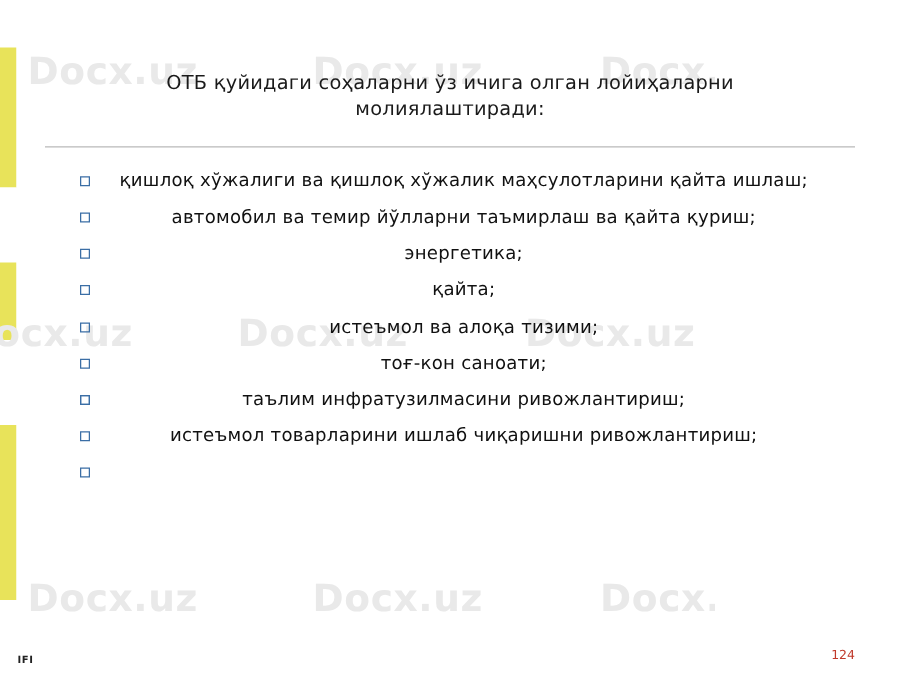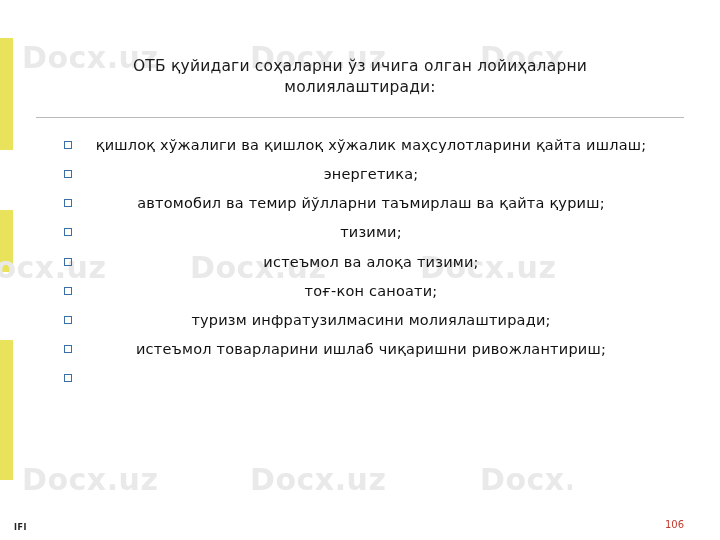--- a/index.html
+++ b/index.html
@@ -154,50 +154,50 @@
   <div class="title">ОТБ қуйидаги соҳаларни ўз ичига олган лойиҳаларни молиялаштиради:</div>
   <div class="title-rule"></div>
 
   <ul class="body-list">
     <li>
       <span class="bullet"></span>
       <span>қишлоқ хўжалиги ва қишлоқ хўжалик маҳсулотларини қайта ишлаш;</span>
     </li>
     <li>
       <span class="bullet"></span>
+      <span>автомобил ва темир йўлларни таъмирлаш ва қайта қуриш;</span>
+    </li>
+    <li>
+      <span class="bullet"></span>
       <span>энергетика;</span>
     </li>
     <li>
       <span class="bullet"></span>
-      <span>автомобил ва темир йўлларни таъмирлаш ва қайта қуриш;</span>
-    </li>
-    <li>
-      <span class="bullet"></span>
-      <span>тизими;</span>
+      <span>қайта;</span>
     </li>
     <li>
       <span class="bullet"></span>
       <span>истеъмол ва алоқа тизими;</span>
     </li>
     <li>
       <span class="bullet"></span>
       <span>тоғ-кон саноати;</span>
     </li>
     <li>
       <span class="bullet"></span>
     </li>
     <li>
       <span class="bullet"></span>
-      <span>туризм инфратузилмасини молиялаштиради;</span>
+      <span>таълим инфратузилмасини ривожлантириш;</span>
     </li>
     <li>
       <span class="bullet"></span>
       <span>истеъмол товарларини ишлаб чиқаришни ривожлантириш;</span>
     </li>
     <li>
       <span class="bullet"></span>
     </li>
   </ul>
 
   <div class="footer-left">IFI</div>
-  <div class="footer-right">106</div>
+  <div class="footer-right">124</div>
 
 </div>
 
 </body></html>

